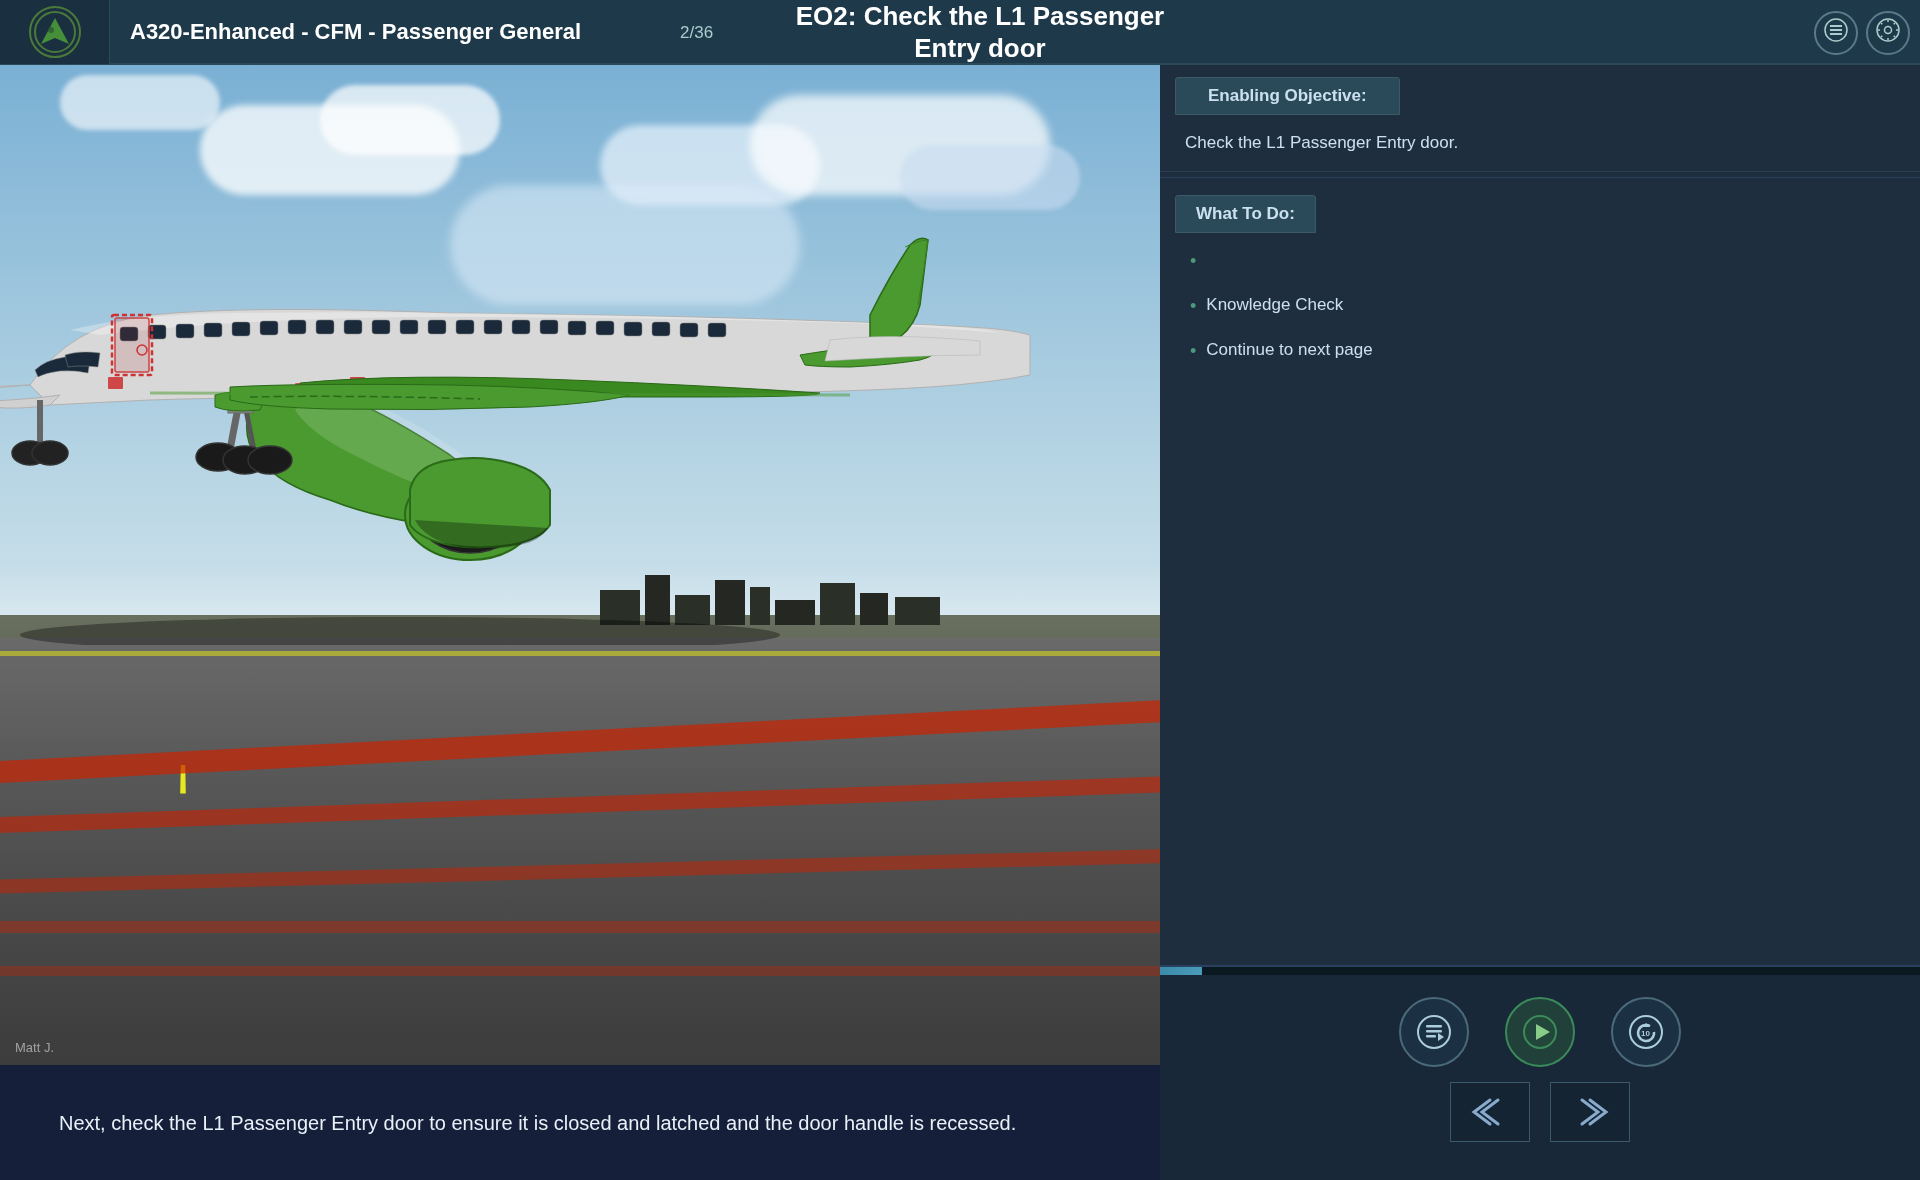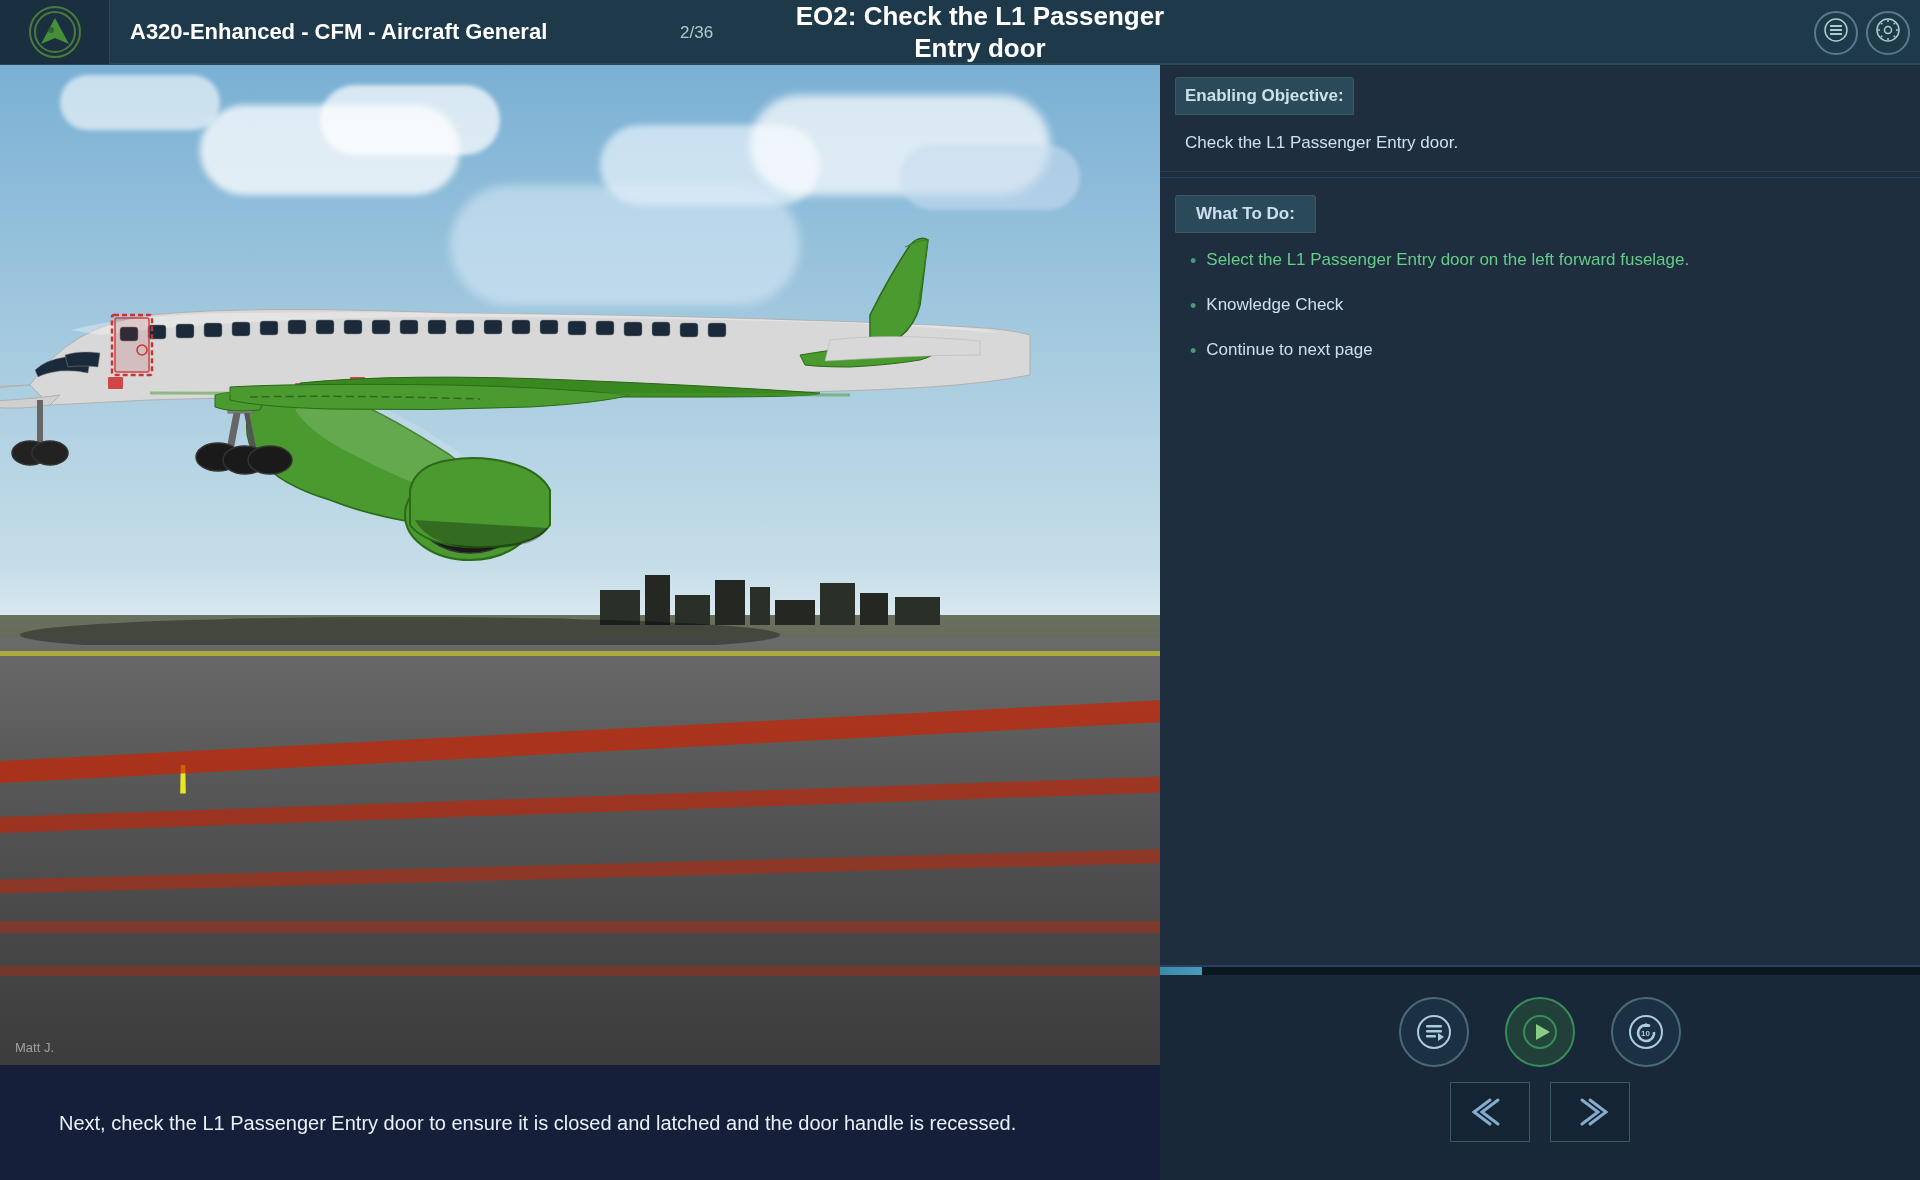--- a/index.html
+++ b/index.html
@@ -172,21 +172,21 @@
     #enabling-obj-section {
       padding: 0;
       border-bottom: 1px solid #2a3d50;
     }
     .section-label {
       display: inline-block;
       background: #2a4a5a;
       color: #cce0f0;
       font-size: 17px;
       font-weight: bold;
-      padding: 8px 9px;
+      padding: 8px 32px;
       border: 1px solid #3a5a6a;
       border-radius: 3px 3px 0 0;
       margin: 12px 15px 0;
     }
     .section-content {
       padding: 15px 26px 15px 25px;
       color: #cce0f0;
       font-size: 17px;
       line-height: 1.5;
       background: #1e2e3e;
@@ -327,21 +327,21 @@
   <div id="logo-area">
     <div class="logo-circle">
       <svg width="44" height="44" viewBox="0 0 44 44">
 
         <circle cx="22" cy="22" r="20" fill="#1a3040" stroke="#4a7a3a" stroke-width="2"></circle>
         <polygon points="22,8 36,34 22,28 8,34" fill="#4a9a3a" opacity="0.9"></polygon>
         <circle cx="18" cy="20" r="3" fill="#2a5030" opacity="0.7"></circle>
       </svg>
     </div>
   </div>
-  <div style="color:#ffffff;font-size:22px;font-weight:bold;padding-left:20px;width:500px;">A320-Enhanced - CFM - Aircraft General</div>
+  <div style="color:#ffffff;font-size:22px;font-weight:bold;padding-left:20px;width:500px;">A320-Enhanced - CFM - Passenger General</div>
 
   <div class="header-counter">
     <span>2/36</span>
   </div>
 
   <div class="header-title-area">
     <div class="header-title-text">
       <span>EO2: Check the L1 Passenger</span><br>
       <span>Entry door</span>
     </div>
@@ -526,21 +526,20 @@
     </div>
   </div>
 
   <div class="panel-divider"></div>
 
   <div id="what-to-do-section">
     <div class="what-to-do-label">What To Do:</div>
     <div class="what-to-do-content">
       <div class="todo-item">
         <span class="bullet">•</span>
-        <span class="todo-text active">Select the L1 Passenger Entry door on the left forward fuselage.</span>
       </div>
       <div class="todo-item">
         <span class="bullet">•</span>
         <span class="todo-text">Knowledge Check</span>
       </div>
       <div class="todo-item">
         <span class="bullet">•</span>
         <span class="todo-text">Continue to next page</span>
       </div>
     </div>

